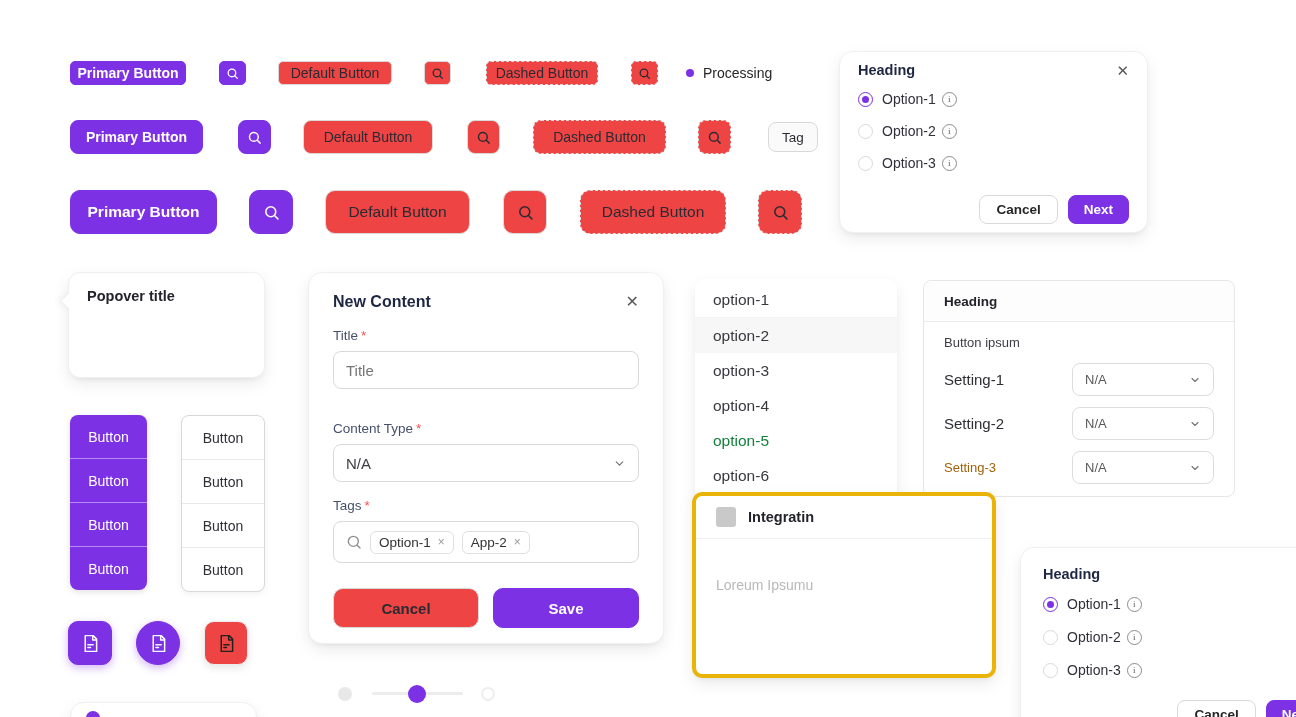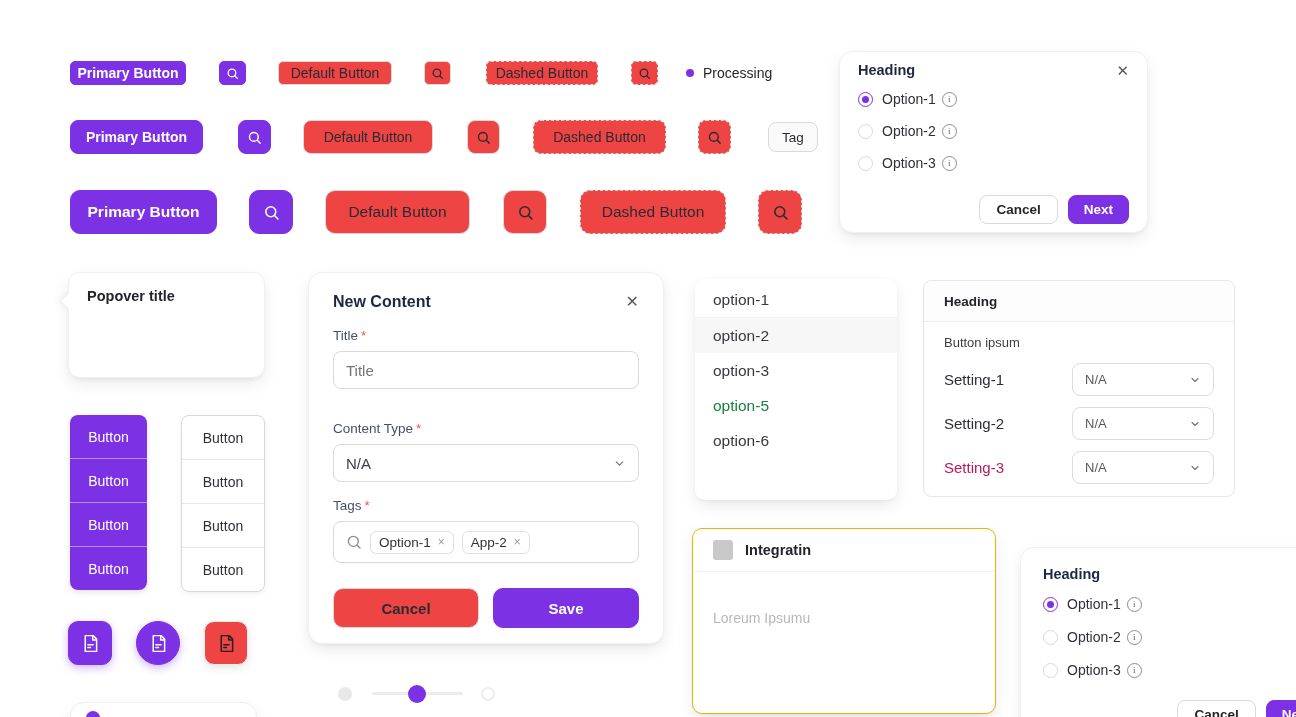--- a/index.html
+++ b/index.html
@@ -206,20 +206,21 @@
 
   <span class="abs" style="left:338px;top:687px;width:14px;height:14px;border-radius:50%;background:#e8e8e8"></span>
   <span class="abs" style="left:372px;top:692px;width:91px;height:3px;border-radius:2px;background:#ececec"></span>
   <span class="abs" style="left:408px;top:685px;width:18px;height:18px;border-radius:50%;background:var(--purple)"></span>
   <span class="abs" style="left:481px;top:687px;width:14px;height:14px;border-radius:50%;background:#fff;border:2px solid #ededed"></span>
 
   <div class="card abs" style="left:695px;top:279px;width:202px;height:221px;border-radius:10px;padding:3px 0;border:none">
     <div class="stackbtn" style="height:35px;justify-content:flex-start;padding-left:18px;font-size:15.5px;color:#38383f;border-bottom:1px solid #f2f2f2">option-1</div>
     <div class="stackbtn" style="height:35px;justify-content:flex-start;padding-left:18px;font-size:15.5px;color:#38383f;background:#f7f7f7">option-2</div>
     <div class="stackbtn" style="height:35px;justify-content:flex-start;padding-left:18px;font-size:15.5px;color:#38383f">option-3</div>
+    <div class="stackbtn" style="height:35px;justify-content:flex-start;padding-left:18px;font-size:15.5px;color:#38383f">option-4</div>
     <div class="stackbtn" style="height:35px;justify-content:flex-start;padding-left:18px;font-size:15.5px;color:#15803d">option-5</div>
     <div class="stackbtn" style="height:35px;justify-content:flex-start;padding-left:18px;font-size:15.5px;color:#38383f">option-6</div>
   </div>
 
   <div class="abs" style="left:923px;top:280px;width:312px;height:217px;background:#fff;border:1px solid #e6e6e6;border-radius:8px">
     <div class="flex" style="height:40px;border-bottom:1px solid #ececec;padding:0 20px;background:#fdfdfd;border-radius:8px 8px 0 0">
       <span style="font-weight:bold;font-size:13.5px;color:#23232b">Heading</span>
     </div>
     <div style="padding:13px 20px 0">
       <div style="font-size:13px;color:#3d3d46">Button ipsum</div>
@@ -235,21 +236,21 @@
       <div class="flex" style="justify-content:space-between;margin-top:11px">
         <span style="font-size:15px;color:#2e2e36">Setting-2</span>
         <div class="sel-sm">
           <span>N/A</span>
           <svg class="chev" width="12" height="12" viewBox="0 0 24 24" fill="none" stroke="currentColor" stroke-width="2.2" stroke-linecap="round" stroke-linejoin="round">
               <path d="M6 9l6 6 6-6"></path>
             </svg>
         </div>
       </div>
       <div class="flex" style="justify-content:space-between;margin-top:11px">
-        <span style="font-size:15px;color:#be185d">Setting-3</span>
+        <span style="font-size:13px;color:#a16207">Setting-3</span>
         <div class="sel-sm">
           <span>N/A</span>
           <svg class="chev" width="12" height="12" viewBox="0 0 24 24" fill="none" stroke="currentColor" stroke-width="2.2" stroke-linecap="round" stroke-linejoin="round">
               <path d="M6 9l6 6 6-6"></path>
             </svg>
         </div>
       </div>
     </div>
   </div>
 
@@ -281,21 +282,21 @@
       </svg>
   </button>
   <button class="btn abs" style="left:204px;top:621px;width:44px;height:44px;border-radius:10px;border-color:#ececec;color:#222;box-shadow:0 3px 8px rgba(0,0,0,.1)">
     <svg width="21" height="21" viewBox="0 0 24 24" fill="none" stroke="currentColor" stroke-width="1.7" stroke-linejoin="round">
         <path d="M6 3h9l4 4v14H6z"></path>
         <path d="M14.5 3.3V8h4.2"></path>
         <path d="M9 13.5h6M9 16.5h3" stroke-linecap="round"></path>
       </svg>
   </button>
 
-  <div class="card abs" style="left:692px;top:528px;width:304px;height:186px;border-radius:10px;border:1px solid #eab308">
+  <div class="card abs" style="left:692px;top:492px;width:304px;height:186px;border-radius:10px;border:4px solid #eab308">
     <div class="flex" style="height:42px;border-bottom:1px solid #f0f0f0;padding:0 20px">
       <span style="width:20px;height:20px;background:#c9c9c9;border-radius:3px;display:inline-block"></span>
       <span style="font-weight:bold;font-size:14.5px;color:#23232b;margin-left:12px">Integratin</span>
     </div>
     <div style="padding:38px 20px 0;font-size:14px;color:#b8b8b8">Loreum Ipsumu</div>
   </div>
 
   <div class="card abs" style="left:1020px;top:547px;width:330px;height:200px;padding:18px 22px 0">
     <div class="hdr">Heading</div>
     <div style="margin-top:14px">

